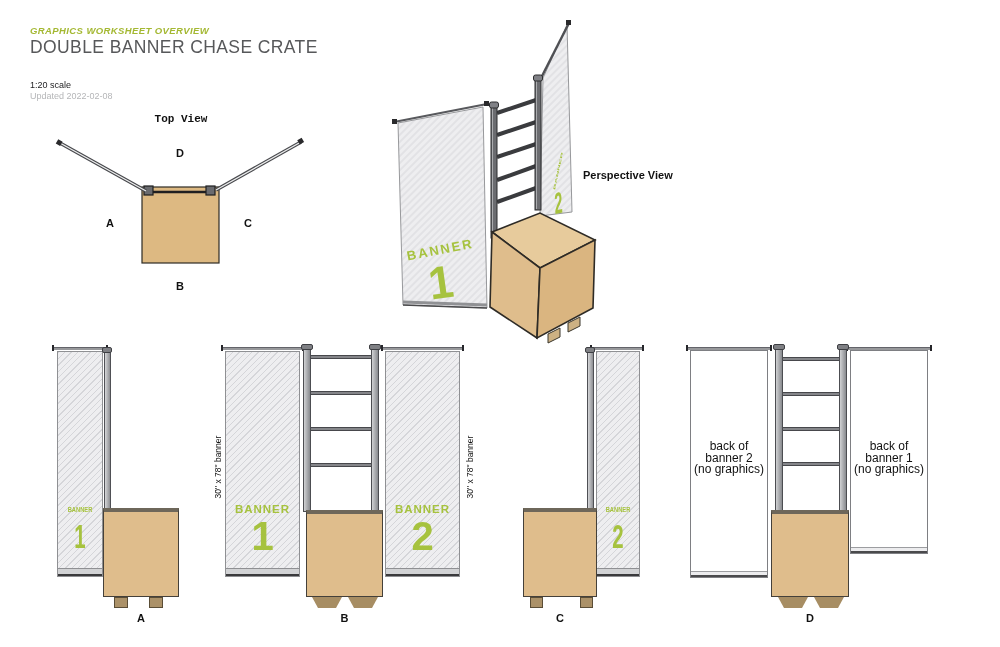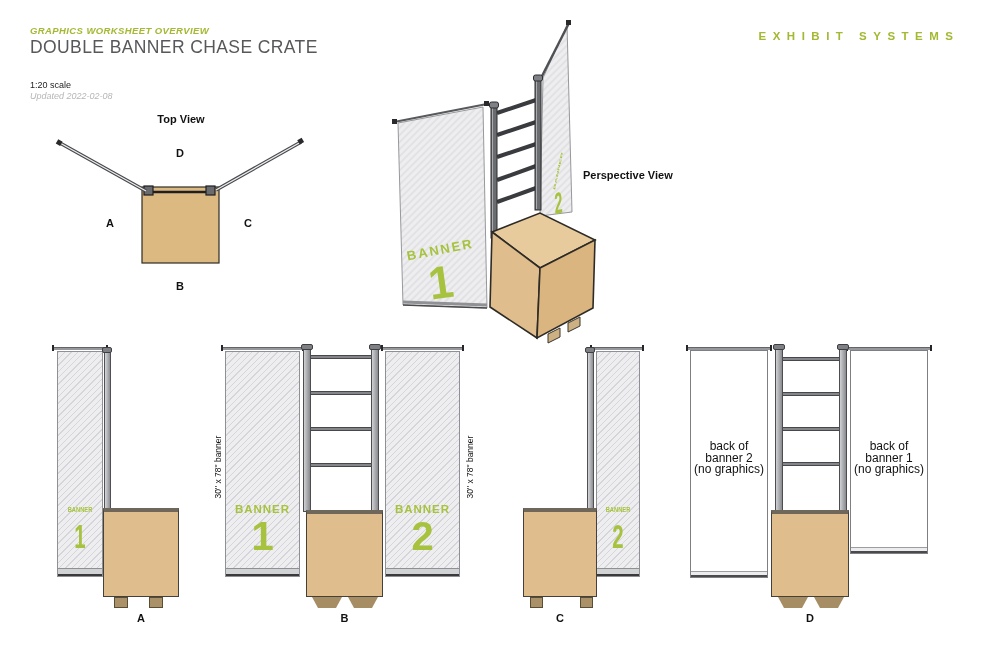--- a/index.html
+++ b/index.html
@@ -5,21 +5,21 @@
   html,body{margin:0;padding:0;background:#fff;}
   .page{position:relative;width:1000px;height:647px;background:#ffffff;overflow:hidden;
         font-family:"Liberation Sans",sans-serif;color:#1c1c1e;}
   .abs{position:absolute;}
 
   
   .eyebrow{left:30px;top:25px;font-size:9.5px;font-weight:bold;letter-spacing:.4px;color:#a4b832;font-style:italic;}
   .title{left:30px;top:37px;font-size:17.5px;letter-spacing:.4px;color:#57585a;}
   .desc{left:30px;top:69px;font-size:9px;color:#1d1d1f;}
   .scale{left:30px;top:80px;font-size:9px;color:#1d1d1f;}
-  .updated{left:30px;top:91px;font-size:9px;color:#b5b6b8;font-style:italic;}
+  .updated{left:30px;top:91px;font-size:9px;color:#b5b6b8;}
 
   
   .logo{left:748px;top:22px;width:222px;text-align:center;}
   .logo-word{font-family:"Liberation Serif",serif;color:#6d6e71;font-size:36px;letter-spacing:3px;line-height:44px;white-space:nowrap;}
   .logo-u{position:relative;display:inline-block;font-size:44px;}
   .logo-leaf{position:absolute;left:-1px;bottom:-9px;width:31px;height:17px;}
   .logo-reg{font-size:11px;vertical-align:22px;letter-spacing:0;}
   .logo-tagline{margin-top:8px;font-size:11.5px;letter-spacing:6.5px;color:#a4b832;font-weight:bold;}
 
   
@@ -61,21 +61,20 @@
 <body>
 
 <div class="page">
 
   <div class="abs eyebrow">GRAPHICS WORKSHEET OVERVIEW</div>
   <div class="abs title">DOUBLE BANNER CHASE CRATE</div>
   <div class="abs scale">1:20 scale</div>
   <div class="abs updated">Updated 2022-02-08</div>
 
   <div class="abs logo">
-    <div class="logo-tagline">EXHIBIT SYSTEMS</div>
   </div>
 
   <svg class="abs" style="left:20px;top:135px;" width="300" height="160" viewBox="0 0 300 160">
 
     <rect x="122" y="52" width="77" height="76" fill="#ddb982" stroke="#2e2b24" stroke-width="1.2"></rect>
 
     <line x1="133" y1="57" x2="189" y2="57" stroke="#1f1f21" stroke-width="2.6"></line>
 
     <rect x="124" y="51" width="9" height="9" fill="#6a6b6f" stroke="#1f1f21" stroke-width="1.2"></rect>
     <rect x="186" y="51" width="9" height="9" fill="#6a6b6f" stroke="#1f1f21" stroke-width="1.2"></rect>
@@ -85,21 +84,21 @@
       <line x1="40" y1="8" x2="126" y2="56" stroke="#eceded" stroke-width="1.3"></line>
       <rect x="37" y="5" width="5" height="5" fill="#2a2a2c" transform="rotate(30 39 7)"></rect>
     </g>
 
     <g>
       <line x1="196" y1="55" x2="281" y2="7" stroke="#48494d" stroke-width="3.6"></line>
       <line x1="196" y1="55" x2="281" y2="7" stroke="#eceded" stroke-width="1.3"></line>
       <rect x="278" y="4" width="5" height="5" fill="#2a2a2c" transform="rotate(-30 280 6)"></rect>
     </g>
   </svg>
-  <div class="abs dlabel" style="left:131px;top:113px;width:100px;">Top View</div>
+  <div class="abs dlabel" style="left:131px;top:113px;width:100px;font-family:Liberation Mono, monospace;">Top View</div>
   <div class="abs dlabel" style="left:170px;top:147px;width:20px;">D</div>
   <div class="abs dlabel" style="left:100px;top:217px;width:20px;">A</div>
   <div class="abs dlabel" style="left:238px;top:217px;width:20px;">C</div>
   <div class="abs dlabel" style="left:170px;top:280px;width:20px;">B</div>
 
   <svg class="abs" style="left:388px;top:18px;" width="310" height="330" viewBox="0 0 310 330">
     <defs>
       <pattern id="hatchp" width="5" height="5" patternUnits="userSpaceOnUse" patternTransform="rotate(45)">
         <rect width="5" height="5" fill="#eeeef0"></rect>
         <line x1="1" y1="0" x2="1" y2="5" stroke="#dadbde" stroke-width="1.2"></line>

